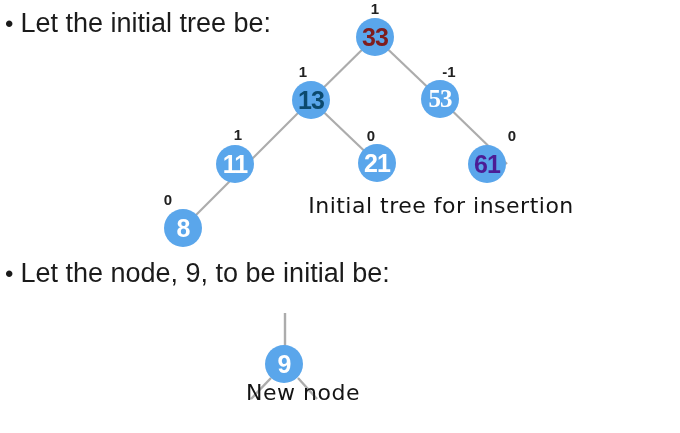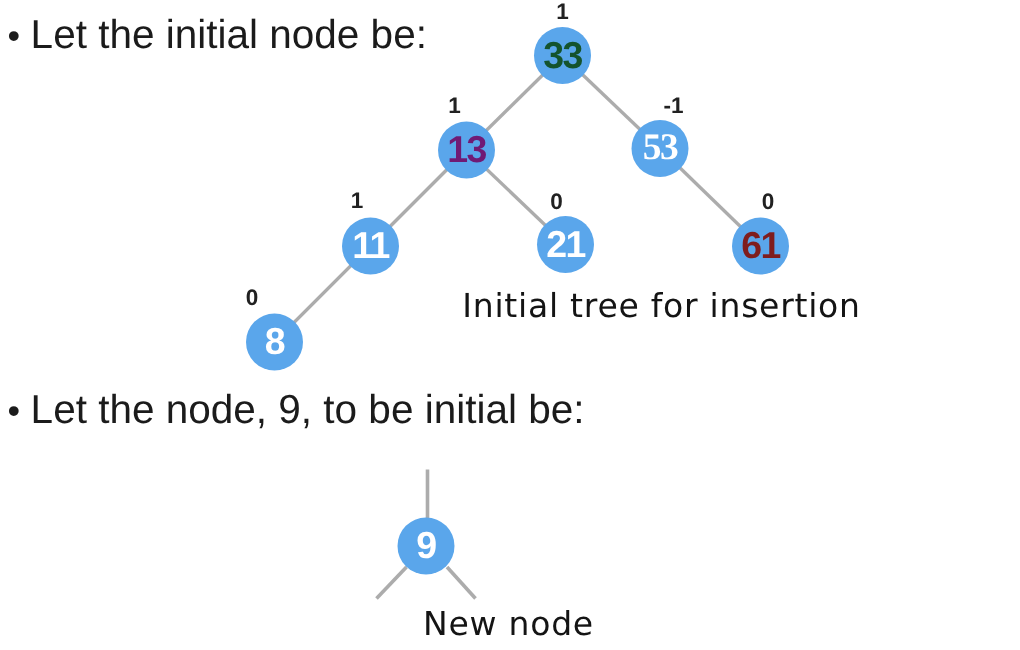--- a/index.html
+++ b/index.html
@@ -52,61 +52,61 @@
   .caption {
     position: absolute;
     transform: translate(-50%, -50%);
     font-family: "DejaVu Sans", sans-serif;
     font-size: 22px;
     color: #141414;
     letter-spacing: 0.5px;
     white-space: nowrap;
   }
   #caption-initial { left: 441px; top: 205px; }
-  #caption-new    { left: 303px; top: 417px; margin-left: 36px; }
+  #caption-new    { left: 303px; top: 392px; }
 </style>
 </head>
 <body>
 
 <div class="stage">
 
   <div class="bullet-line" id="bullet-0">
     <span class="marker">•</span>
-    <span>Let the initial node be:</span>
+    <span>Let the initial tree be:</span>
   </div>
 
   <div class="bullet-line" id="bullet-1">
     <span class="marker">•</span>
     <span>Let the node, 9, to be initial be:</span>
   </div>
 
   <svg id="edges-svg" viewBox="0 0 680 433">
       <line x1="375" y1="37" x2="311" y2="100" stroke="#acacac" stroke-width="2.2"></line>
       <line x1="375" y1="37" x2="440" y2="99" stroke="#acacac" stroke-width="2.2"></line>
       <line x1="311" y1="100" x2="247" y2="164" stroke="#acacac" stroke-width="2.2"></line>
       <line x1="311" y1="100" x2="377" y2="163" stroke="#acacac" stroke-width="2.2"></line>
       <line x1="440" y1="99" x2="507" y2="164" stroke="#acacac" stroke-width="2.2"></line>
       <line x1="247" y1="164" x2="183" y2="228" stroke="#acacac" stroke-width="2.2"></line>
       <line x1="285" y1="313" x2="285" y2="346" stroke="#acacac" stroke-width="2.4"></line>
       <line x1="271" y1="378" x2="251" y2="399" stroke="#acacac" stroke-width="2.4"></line>
       <line x1="298" y1="378" x2="317" y2="399" stroke="#acacac" stroke-width="2.4"></line>
     </svg>
 
   <div id="nodes-layer">
-      <div class="node" style="left: 356px; top: 18px; width: 38px; height: 38px; background: rgb(90, 166, 235); color: #14532d;">33</div>
+      <div class="node" style="left: 356px; top: 18px; width: 38px; height: 38px; background: rgb(90, 166, 235); color: #7f1d1d;">33</div>
       <div class="bf" style="left: 375px; top: 8px;">1</div>
-      <div class="node" style="left: 292px; top: 81px; width: 38px; height: 38px; background: rgb(90, 166, 235); color: #701a75;">13</div>
+      <div class="node" style="left: 292px; top: 81px; width: 38px; height: 38px; background: rgb(90, 166, 235); color: #0c4a6e;">13</div>
       <div class="bf" style="left: 303px; top: 71px;">1</div>
       <div class="node" style="left: 421px; top: 80px; width: 38px; height: 38px; background: rgb(90, 166, 235); color: rgb(255, 255, 255); font-family: Liberation Serif, serif;">53</div>
       <div class="bf" style="left: 449px; top: 71px;">-1</div>
-      <div class="node" style="left: 228px; top: 145px; width: 38px; height: 38px; background: rgb(90, 166, 235); color: rgb(255, 255, 255);">11</div>
+      <div class="node" style="left: 216px; top: 145px; width: 38px; height: 38px; background: rgb(90, 166, 235); color: rgb(255, 255, 255);">11</div>
       <div class="bf" style="left: 238px; top: 134px;">1</div>
       <div class="node" style="left: 358px; top: 144px; width: 38px; height: 38px; background: rgb(90, 166, 235); color: rgb(255, 255, 255);">21</div>
       <div class="bf" style="left: 371px; top: 135px;">0</div>
-      <div class="node" style="left: 488px; top: 145px; width: 38px; height: 38px; background: rgb(90, 166, 235); color: #7f1d1d;">61</div>
+      <div class="node" style="left: 468px; top: 145px; width: 38px; height: 38px; background: rgb(90, 166, 235); color: #4c1d95;">61</div>
       <div class="bf" style="left: 512px; top: 135px;">0</div>
       <div class="node" style="left: 164px; top: 209px; width: 38px; height: 38px; background: rgb(90, 166, 235); color: rgb(255, 255, 255);">8</div>
       <div class="bf" style="left: 168px; top: 199px;">0</div>
       <div class="node" style="left: 265px; top: 345px; width: 38px; height: 38px; background: rgb(90, 166, 235); color: rgb(255, 255, 255);">9</div>
     </div>
 
   <div class="caption" id="caption-initial">Initial tree for insertion</div>
   <div class="caption" id="caption-new">New node</div>
 
 </div>

